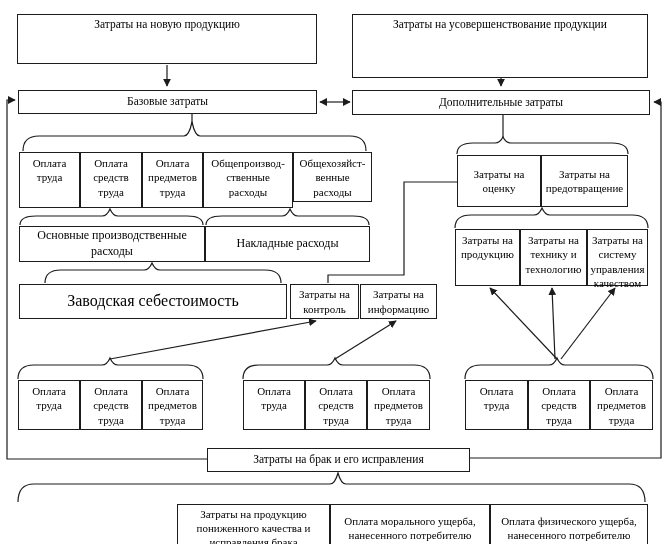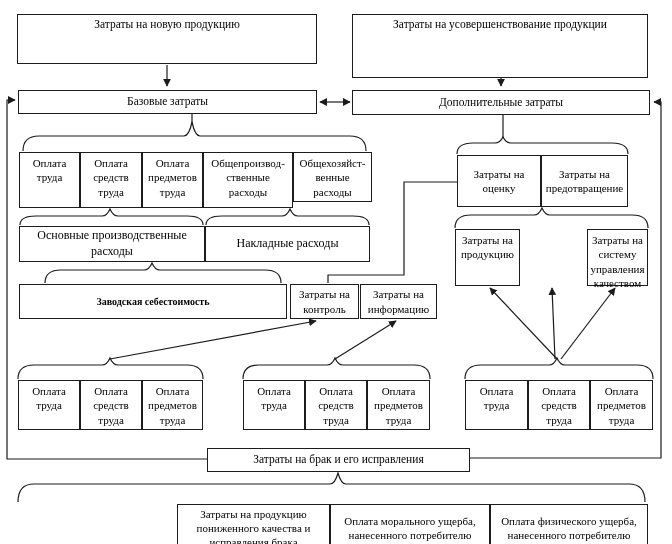--- a/index.html
+++ b/index.html
@@ -12,21 +12,21 @@
   svg.overlay{position:absolute;left:0;top:0;}
   .box{
     position:absolute;box-sizing:border-box;background:#fff;
     border:1px solid #1c1c1c;
     display:flex;align-items:center;justify-content:center;
     text-align:center;font-size:11px;line-height:1.3;padding:2px 4px;
   }
   .box.topalign{align-items:flex-start;padding-top:3px;}
   .hdr{font-size:11.5px;line-height:1.15;}
   .mid{font-size:12px;padding:2px 14px;}
-  .big{font-size:10px;font-weight:bold;}
+  .big{font-size:16px;}
 </style>
 </head>
 <body>
 
 <div class="stage">
 
   <svg class="overlay" width="672" height="544">
     <defs>
       <marker id="arr" viewBox="0 0 10 10" refX="9" refY="5" markerWidth="6.5" markerHeight="6.5" orient="auto-start-reverse">
         <path d="M0,0 L10,5 L0,10 z" fill="#1c1c1c"></path>
@@ -75,20 +75,21 @@
   <div class="box mid" style="left:205px;top:214px;width:165px;height:36px">Накладные расходы</div>
 
   <div class="box big" style="left:19px;top:272px;width:268px;height:35px">Заводская себестоимость</div>
   <div class="box" style="left:290px;top:272px;width:69px;height:35px">Затраты на контроль</div>
   <div class="box" style="left:457px;top:143px;width:84px;height:52px">Затраты на оценку</div>
 
   <div class="box" style="left:360px;top:272px;width:77px;height:35px">Затраты на информацию</div>
   <div class="box" style="left:541px;top:143px;width:87px;height:52px">Затраты на предотвращение</div>
 
   <div class="box topalign" style="left:455px;top:217px;width:65px;height:57px">Затраты на продукцию</div>
+  <div class="box topalign" style="left:520px;top:217px;width:67px;height:57px">Затраты на технику и технологию</div>
   <div class="box topalign" style="left:587px;top:217px;width:61px;height:57px">Затраты на систему управления качеством</div>
 
   <div class="box topalign" style="left:18px;top:368px;width:62px;height:50px">Оплата труда</div>
   <div class="box topalign" style="left:80px;top:368px;width:62px;height:50px">Оплата средств труда</div>
   <div class="box topalign" style="left:142px;top:368px;width:61px;height:50px">Оплата предметов труда</div>
 
   <div class="box topalign" style="left:243px;top:368px;width:62px;height:50px">Оплата труда</div>
   <div class="box topalign" style="left:305px;top:368px;width:62px;height:50px">Оплата средств труда</div>
   <div class="box topalign" style="left:367px;top:368px;width:63px;height:50px">Оплата предметов труда</div>
 

